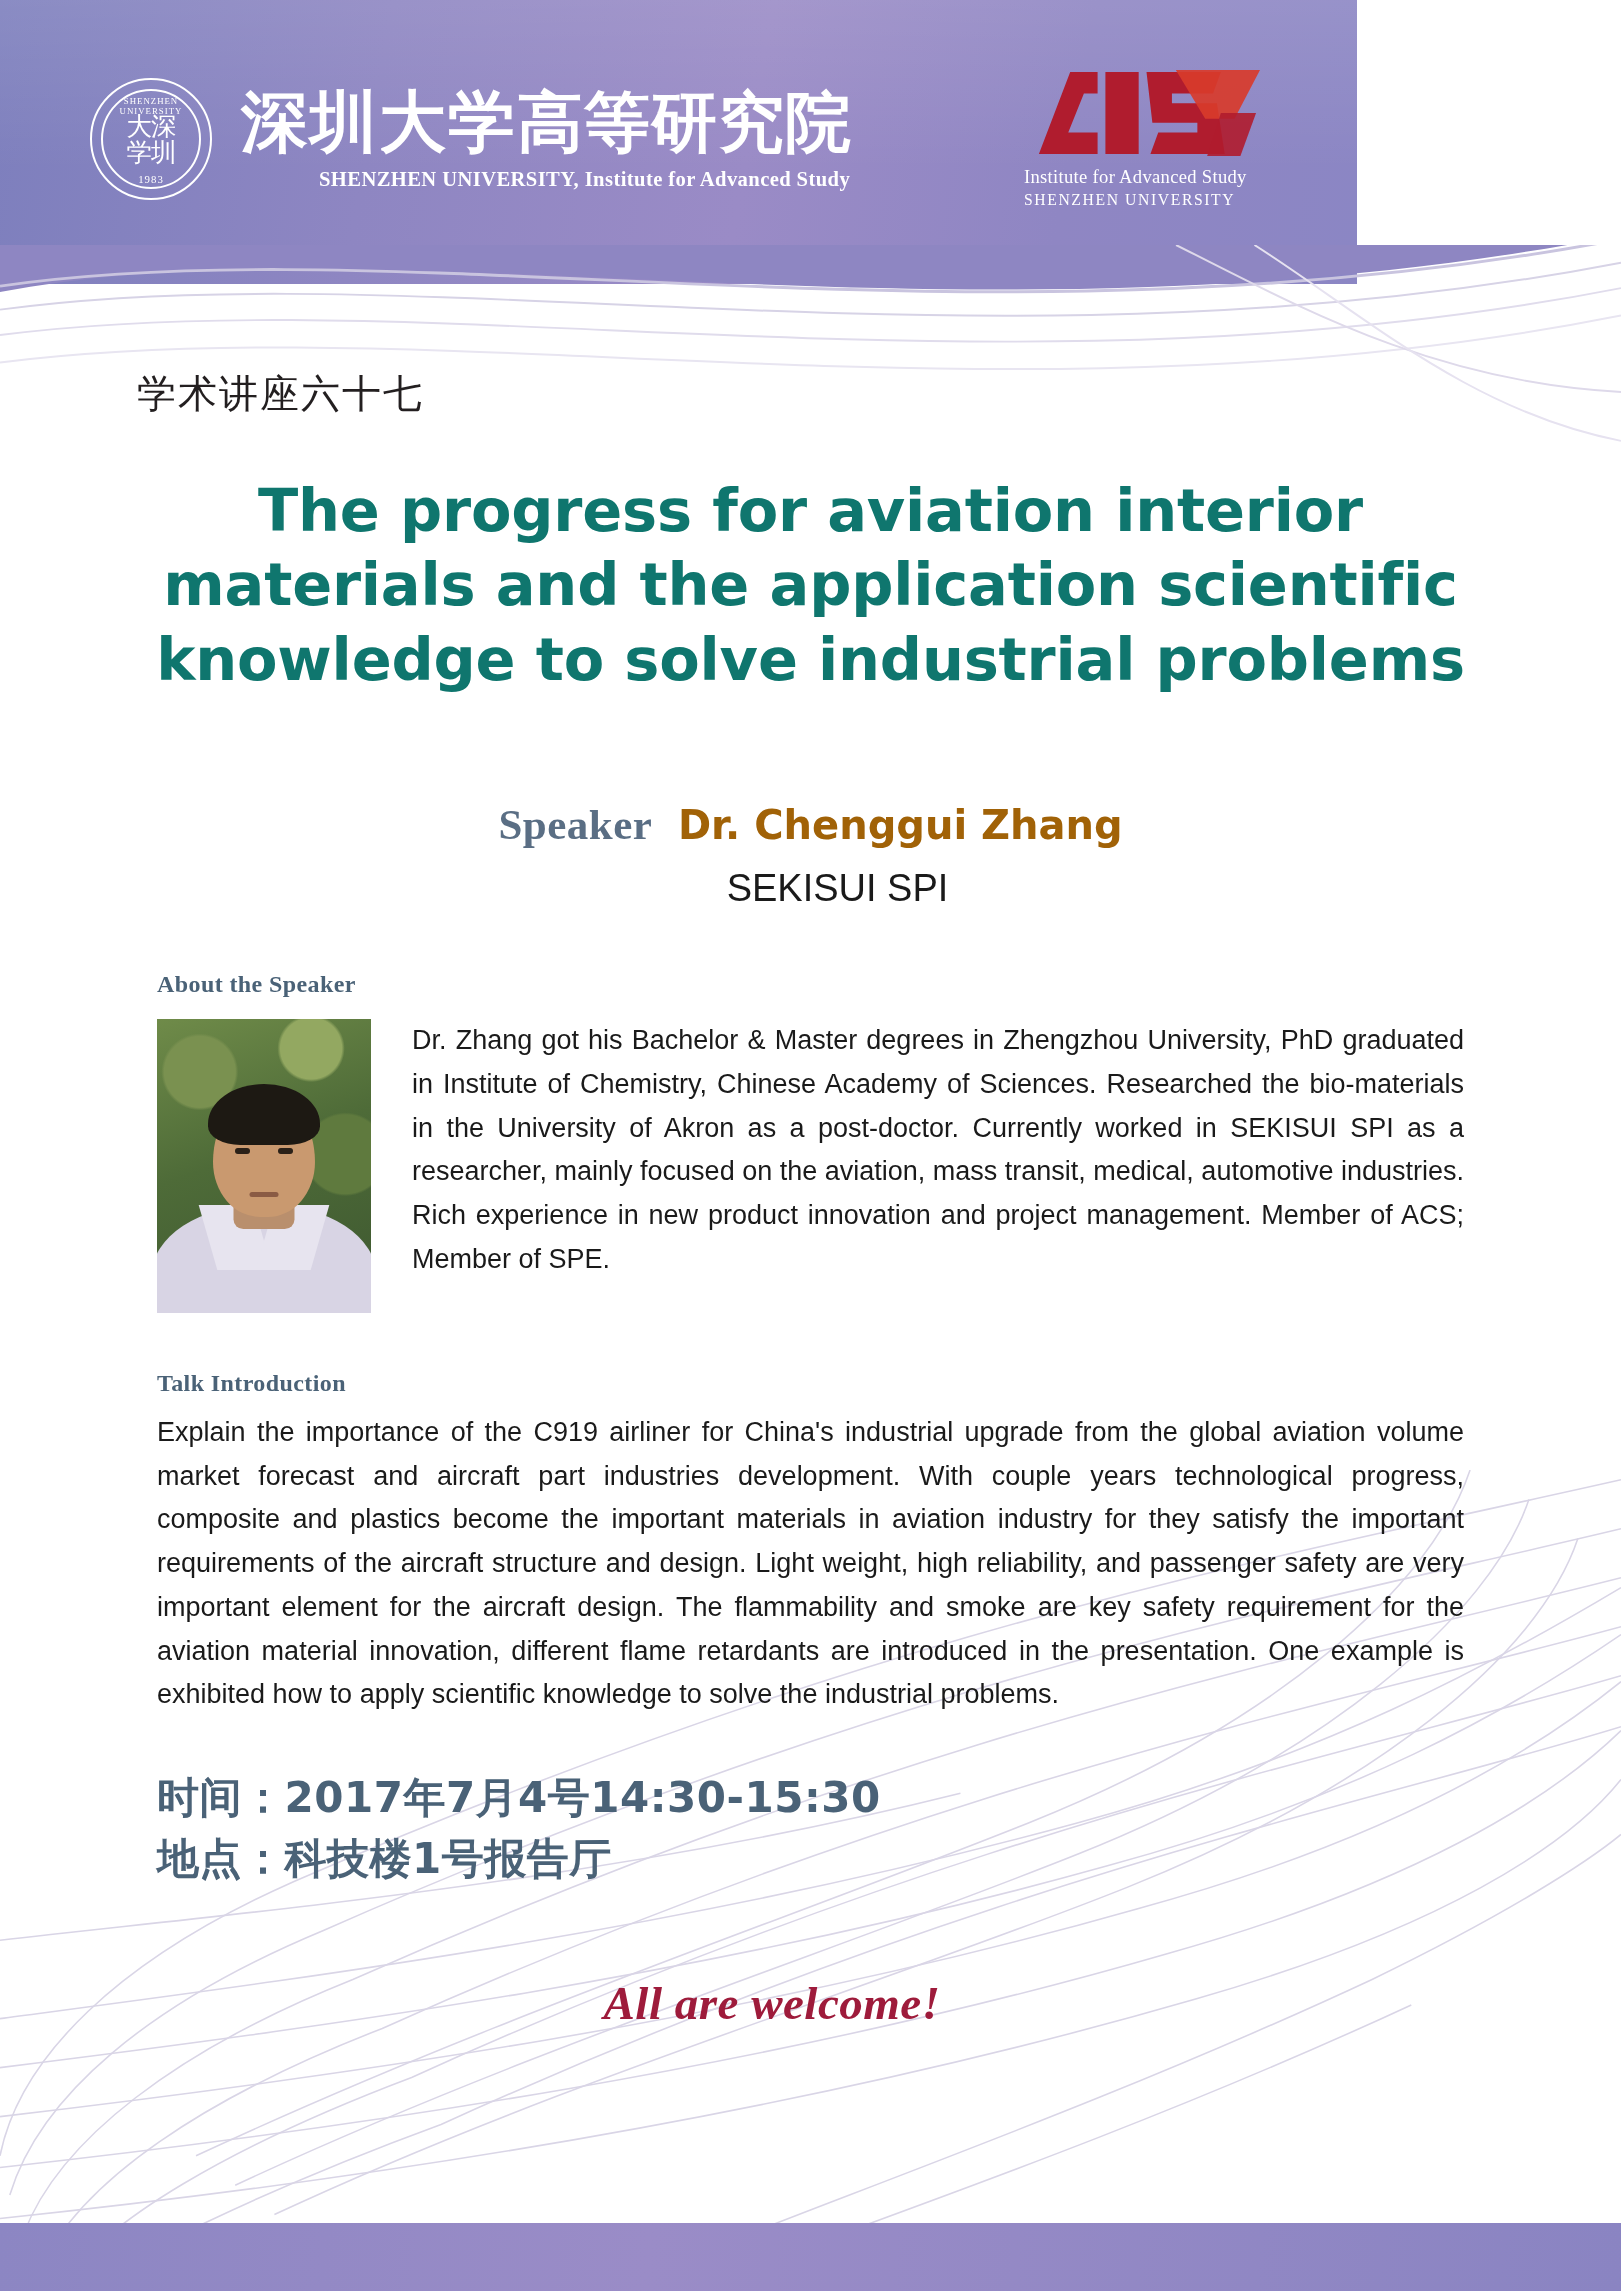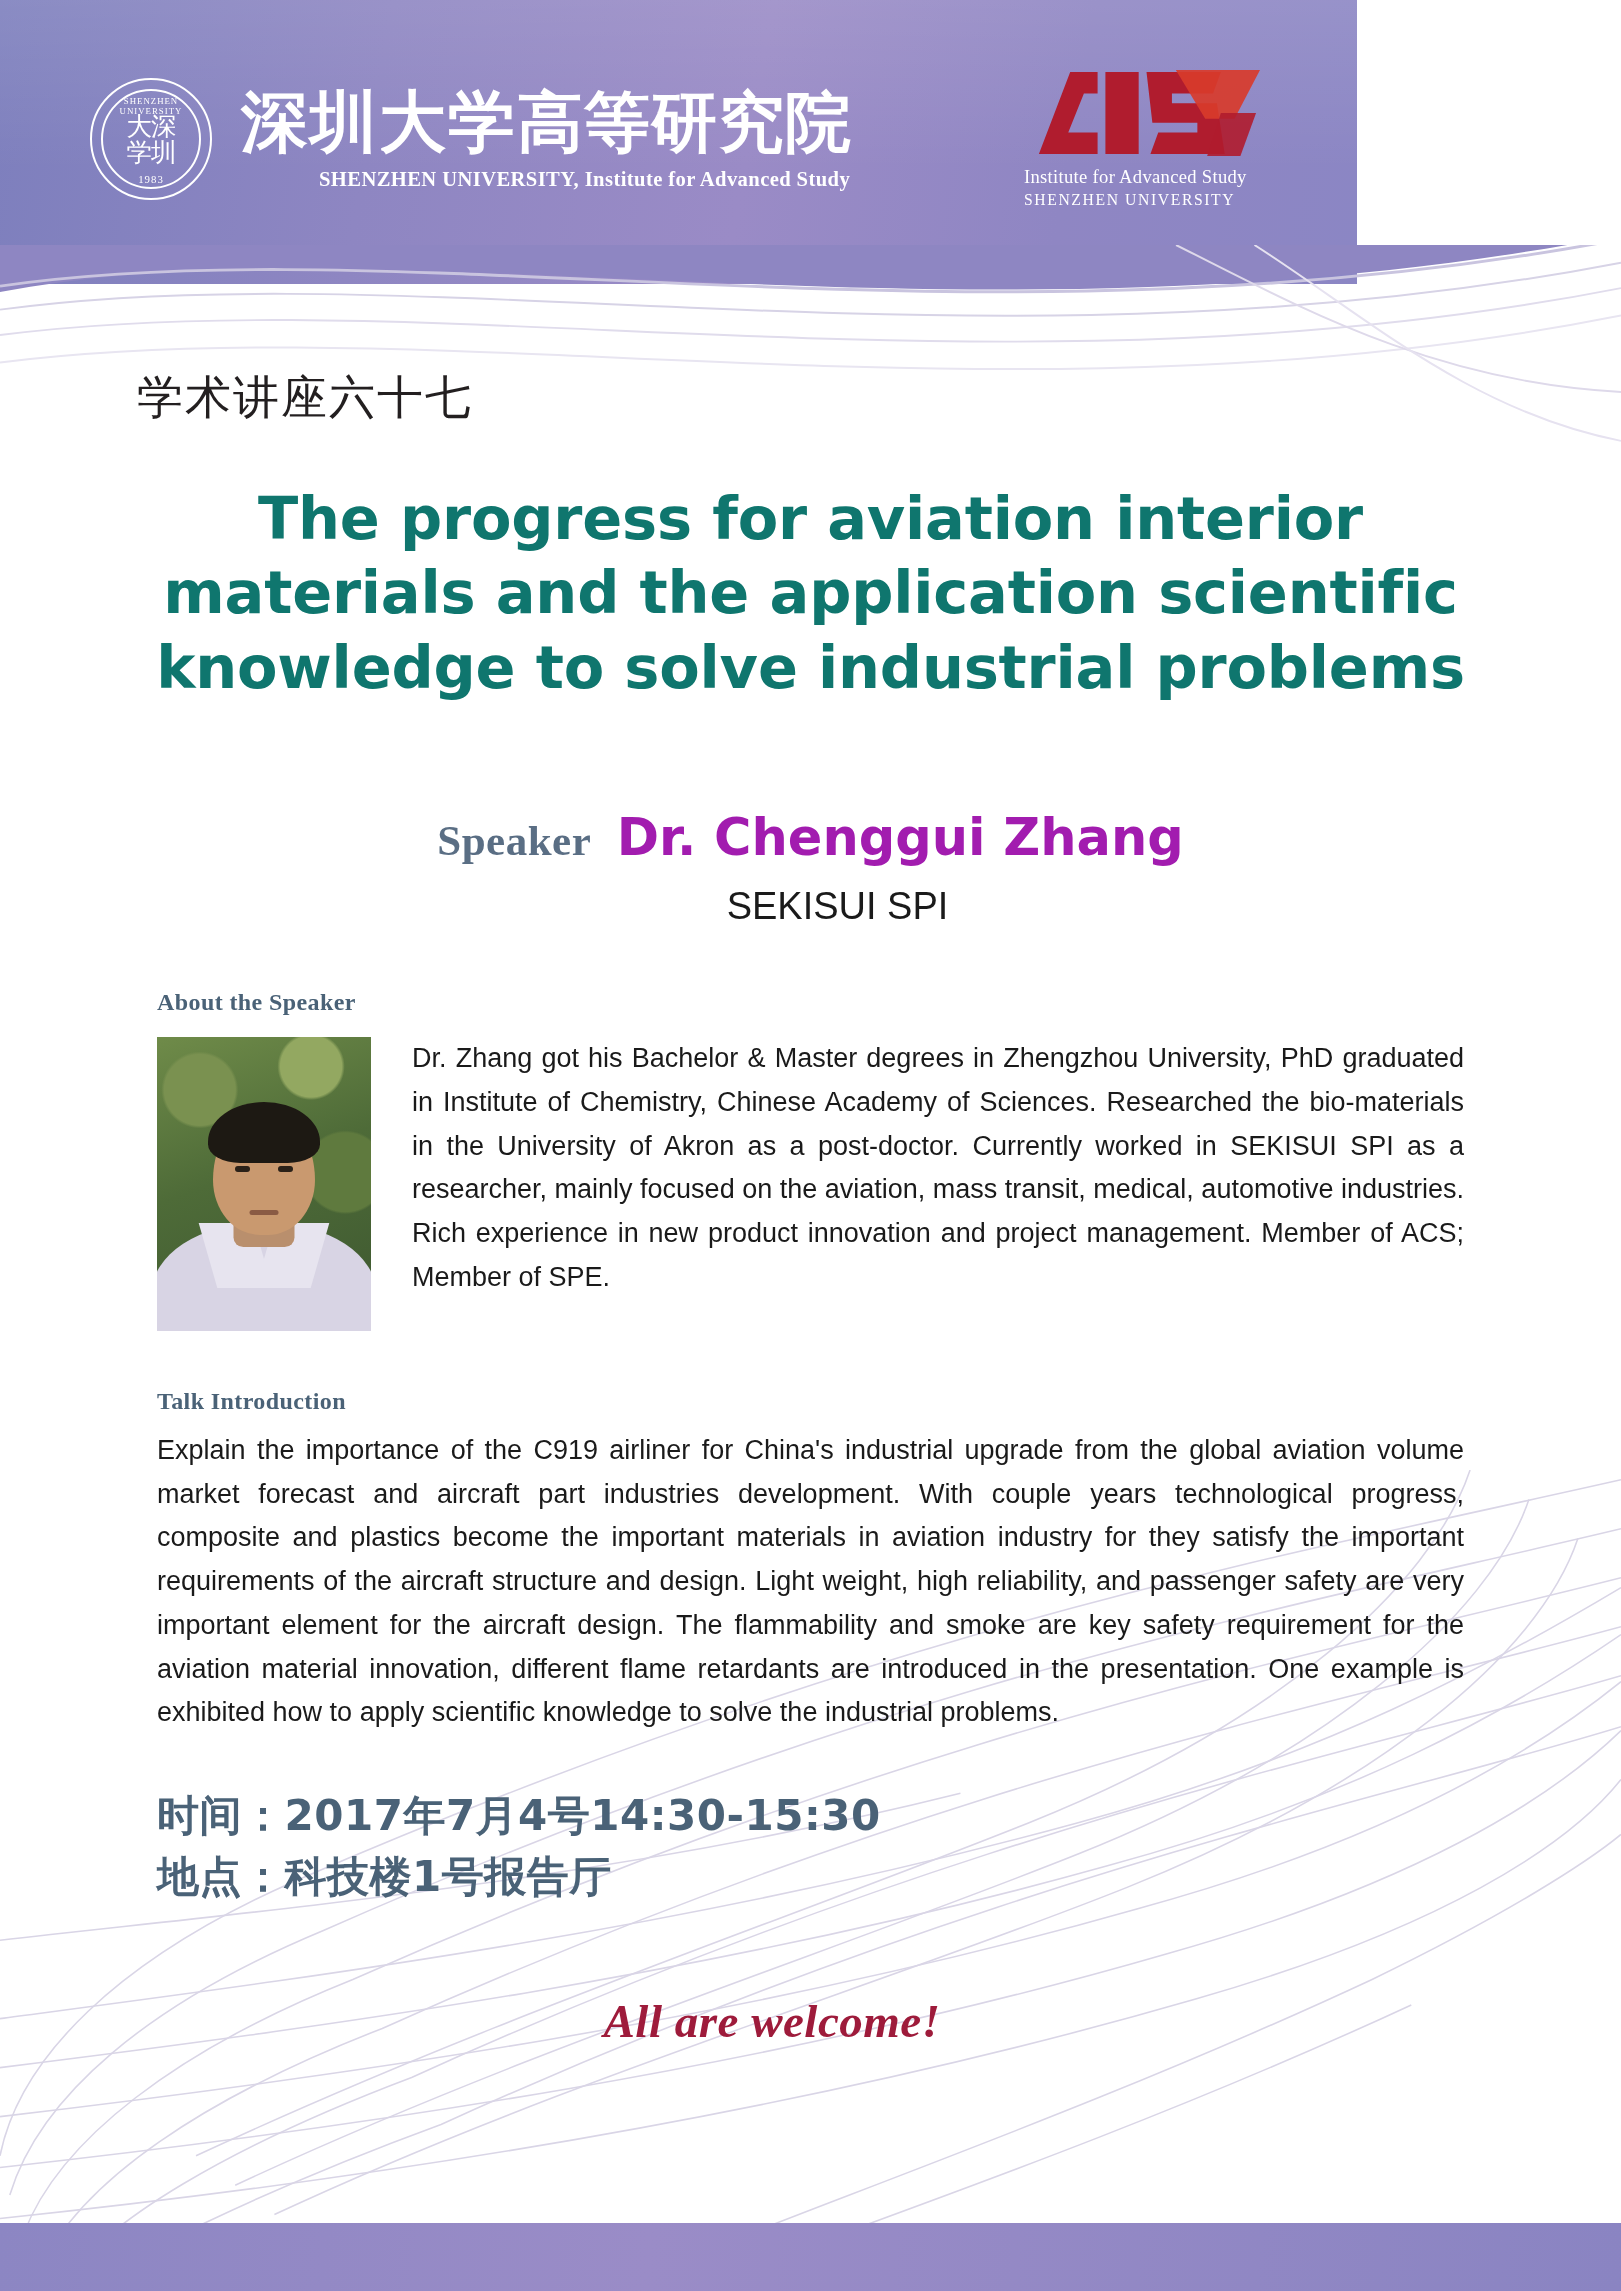--- a/index.html
+++ b/index.html
@@ -166,21 +166,21 @@
 
   
   .content {
     position: absolute;
     left: 0; top: 284px;
     width: 1621px;
   }
   .lecture-no {
     margin: 83px 0 0 137px;
     font-family: "DejaVu Sans", sans-serif;
-    font-size: 46px;
+    font-size: 39px;
     color: #231f20;
     letter-spacing: 2px;
   }
   .title {
     margin: 53px auto 0 auto;
     width: 1333px;
     text-align: center;
     color: #0f766e;
     font-family: "DejaVu Sans", sans-serif;
     font-weight: bold;
@@ -198,22 +198,22 @@
   .speaker-label {
     font-family: "Liberation Serif", serif;
     font-weight: bold;
     font-size: 43px;
     color: #5a6e84;
     letter-spacing: 0.5px;
   }
   .speaker-name {
     font-family: "DejaVu Sans", sans-serif;
     font-weight: bold;
-    font-size: 51px;
-    color: #a21caf;
+    font-size: 40px;
+    color: #a16207;
     letter-spacing: 0px;
   }
   .speaker-affil {
     margin-top: 17.6px;
     text-align: center;
     font-family: "Liberation Sans", sans-serif;
     font-size: 38px;
     color: #1a1a1a;
     padding-left: 54px;
   }

